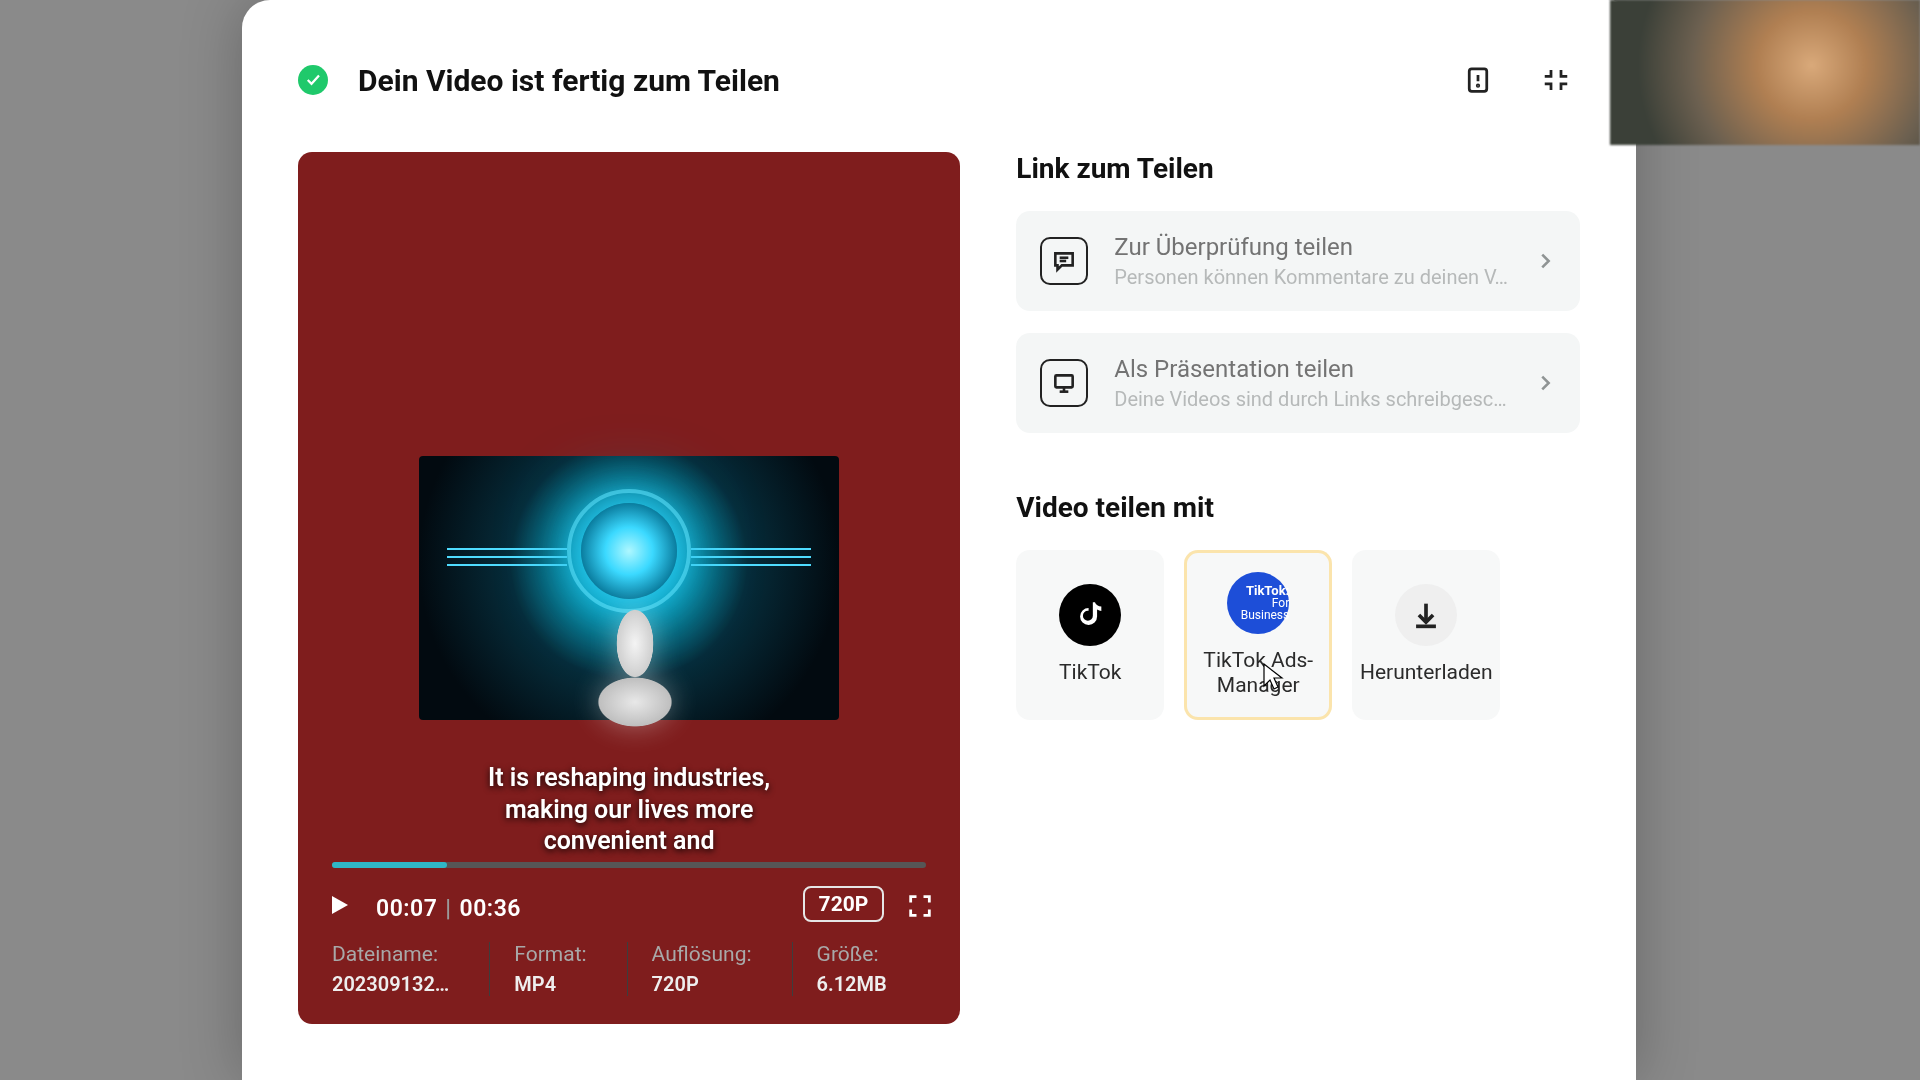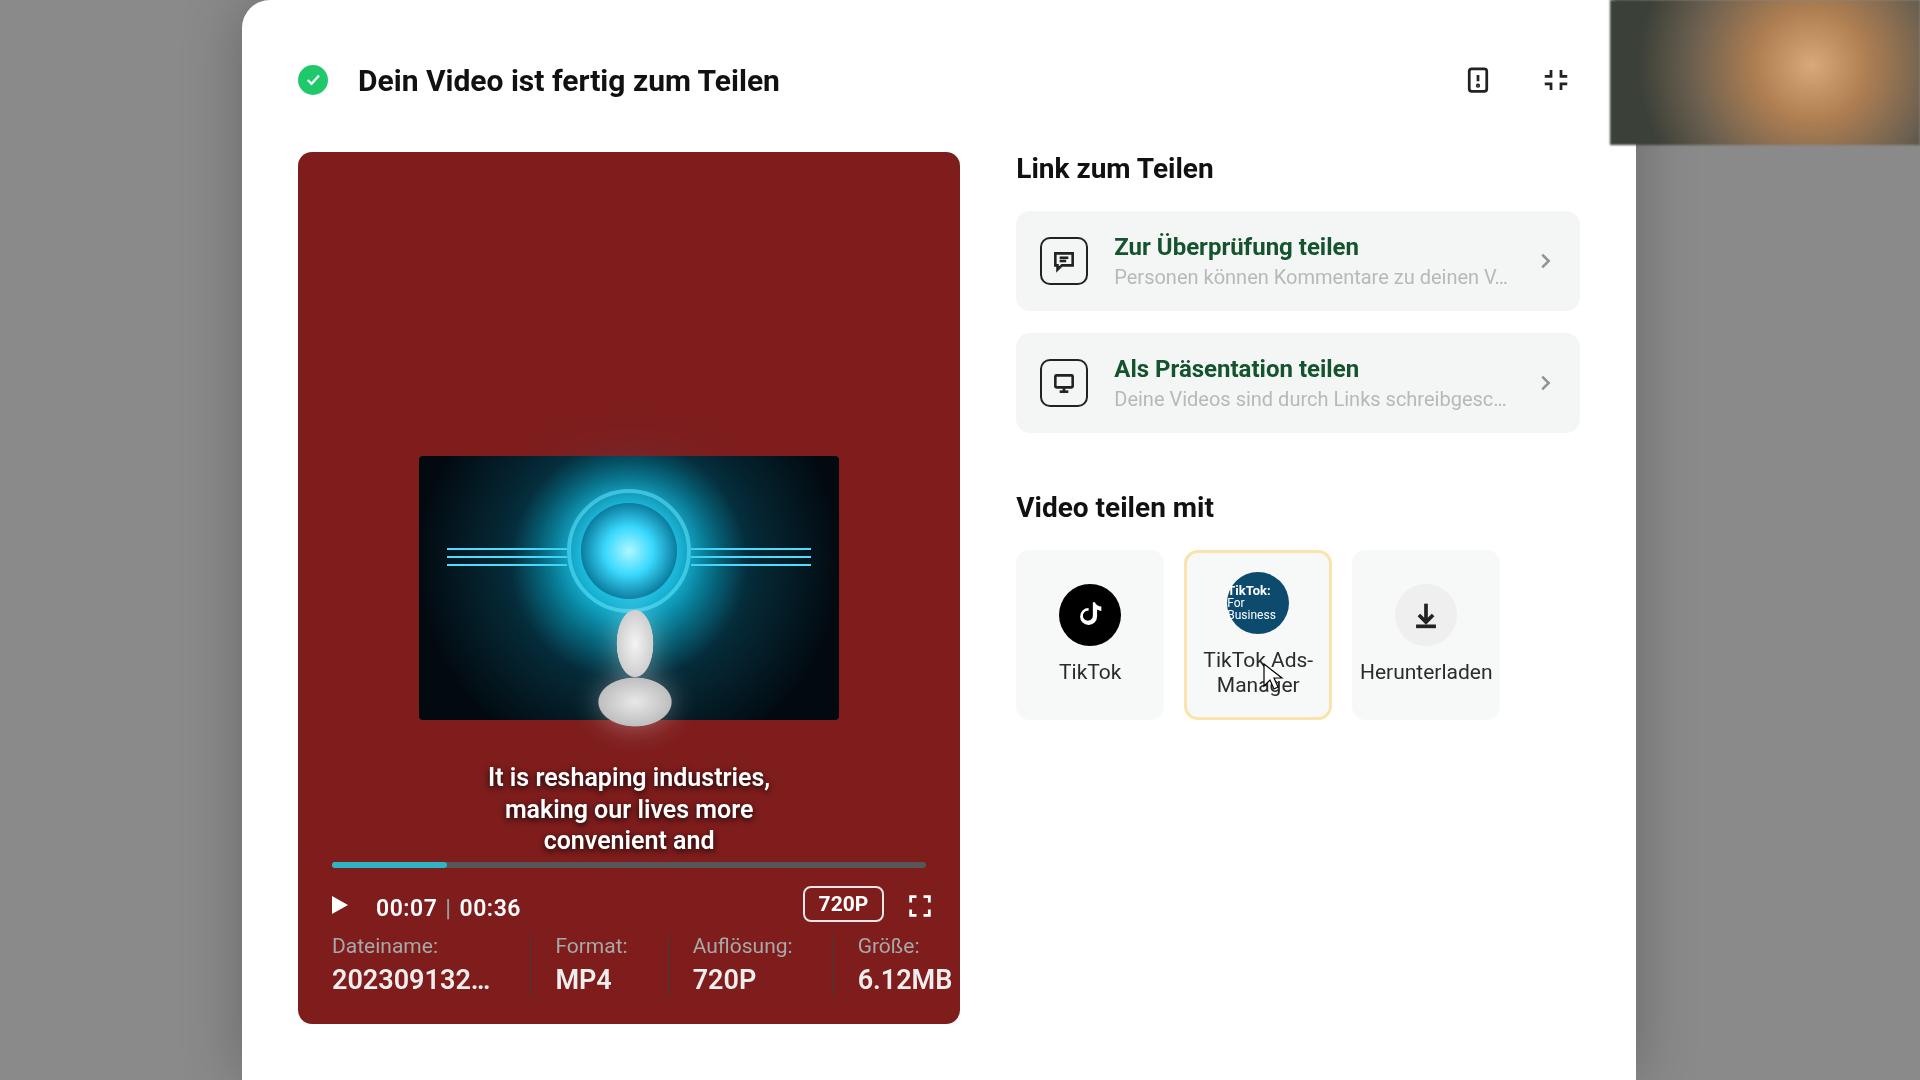--- a/index.html
+++ b/index.html
@@ -117,57 +117,57 @@
 .fs { width: 32px; height: 32px; display:flex; align-items:center; justify-content:center; }
 .fs svg { width: 28px; height: 28px; stroke:#fff; stroke-width:2.4; fill:none; }
 
 .meta {
   position: absolute; left: 0; right: 8px; bottom: 0;
   display: flex; padding: 20px 34px 28px 34px; gap: 40px;
 }
 .meta-col { display:flex; flex-direction:column; gap:6px; }
 .meta-col.sep { border-left: 1px solid #3d3d3d; padding-left: 24px; }
 .meta-label { color:#a8a8a8; font-size:21px; }
-.meta-val { color:#eee; font-size:27px; font-weight:600; }
+.meta-val { color:#eee; font-size:20px; font-weight:600; }
 
 
 .right { flex: 1; display:flex; flex-direction:column; }
 .sec-title { font-size: 28px; font-weight: 700; color:#111; margin-bottom: 26px; }
 
 .link-card {
   background: #f4f6f6; border-radius: 14px;
   padding: 22px 24px; display:flex; align-items:center; gap:26px;
   margin-bottom: 22px; cursor:pointer;
 }
 .link-ic {
   width: 48px; height: 48px; border:2.5px solid #222; border-radius: 10px;
   display:flex; align-items:center; justify-content:center; flex-shrink:0;
 }
 .link-ic svg { width:26px; height:26px; stroke:#222; stroke-width:2.4; fill:none; }
 .link-txt { flex:1; min-width:0; }
-.link-title { font-size:24px; font-weight:700; color:#14532d; margin-bottom:4px; }
+.link-title { font-size:24px; font-weight:400; color:#737373; margin-bottom:4px; }
 .link-sub { font-size:20px; color:#b6b9b9; white-space:nowrap; overflow:hidden; text-overflow:ellipsis; }
 .chev { width:22px; height:22px; flex-shrink:0; }
 .chev svg { width:100%; height:100%; stroke:#8f9494; stroke-width:2.8; fill:none; }
 
 .share-row { display:flex; gap:20px; }
 .share-tile {
   width: 148px; height: 170px;
   background:#f7f8f8; border-radius:14px;
   display:flex; flex-direction:column; align-items:center; justify-content:center;
   gap:14px; cursor:pointer; position:relative;
 }
 .share-tile.active { box-shadow: 0 0 0 3px rgba(255, 204, 80, .45) inset; }
 .share-icon {
   width:62px; height:62px; border-radius:50%;
   display:flex; align-items:center; justify-content:center;
   background:#000; color:#fff;
 }
 .share-icon svg { width:34px; height:34px; fill:#fff; }
-.share-icon.tiktok-biz { background:#0c4a6e; font-size:10px; text-align:left; line-height:1; color:#fff; font-weight:700; }
+.share-icon.tiktok-biz { background:#1d4ed8; font-size:10px; text-align:right; line-height:1; color:#fff; font-weight:700; }
 .share-icon.tiktok-biz span{ display:block; }
 .share-icon.dl { background:#efefef; }
 .share-icon.dl svg { stroke:#222; stroke-width:2.6; fill:none; }
 .share-label { font-size:21px; color:#2b2b2b; text-align:center; line-height:1.2; padding:0 6px; }
 
 .cursor {
   position:absolute; width:24px; height:30px; pointer-events:none; z-index:10;
 }
 .cursor svg { width:100%; height:100%; fill:#fff; stroke:#000; stroke-width:1.2; }
 </style>

